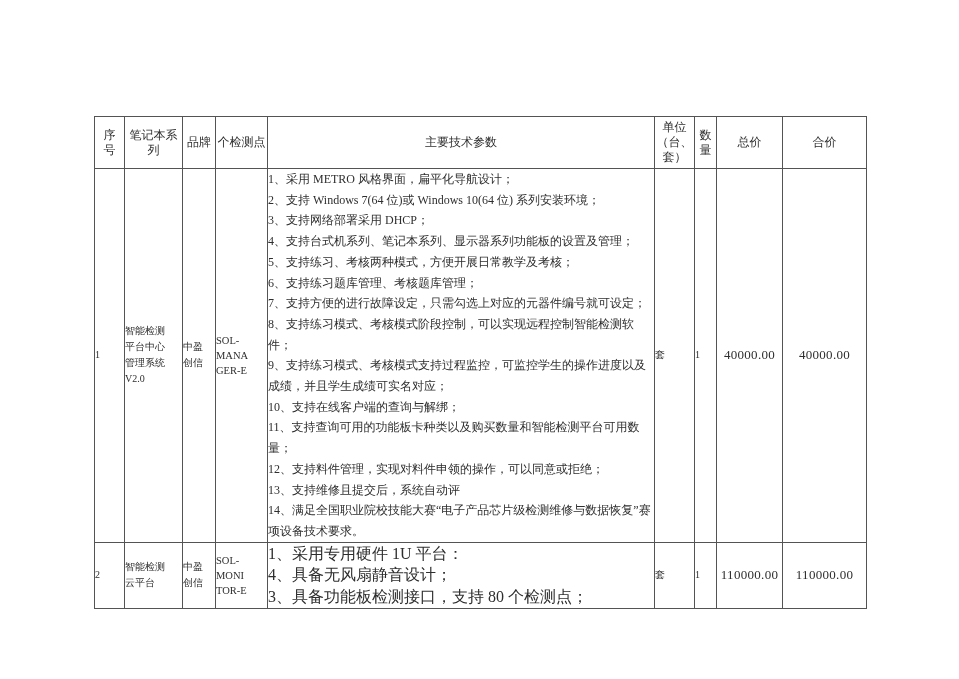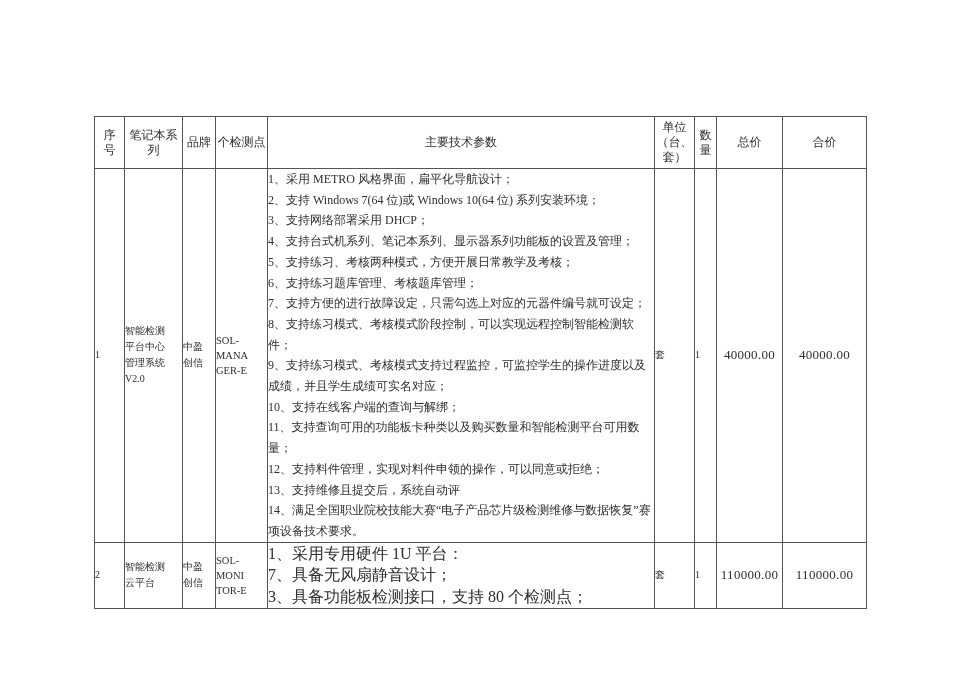--- a/index.html
+++ b/index.html
@@ -137,21 +137,21 @@
       <tr class="row2">
         <td class="c">2</td>
         <td class="c pre">智能检测
 云平台</td>
         <td class="c pre">中盈
 创信</td>
         <td class="model-cell">SOL-MONI
 TOR-E</td>
         <td class="params-cell">
           <div class="param-line">1、采用专用硬件 1U 平台：</div>
-          <div class="param-line">7、具备无风扇静音设计；</div>
+          <div class="param-line">4、具备无风扇静音设计；</div>
           <div class="param-line">3、具备功能板检测接口，支持 80 个检测点；</div>
         </td>
         <td class="c">套</td>
         <td class="c">1</td>
         <td class="price">110000.00</td>
         <td class="price">110000.00</td>
       </tr>
     </tbody>
   </table>
 </div>

